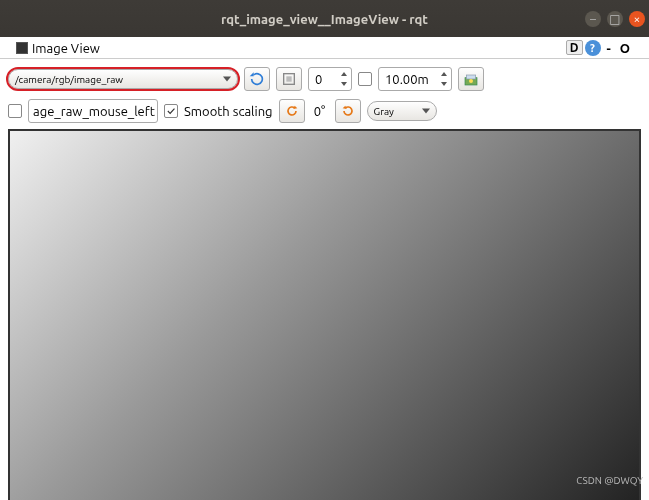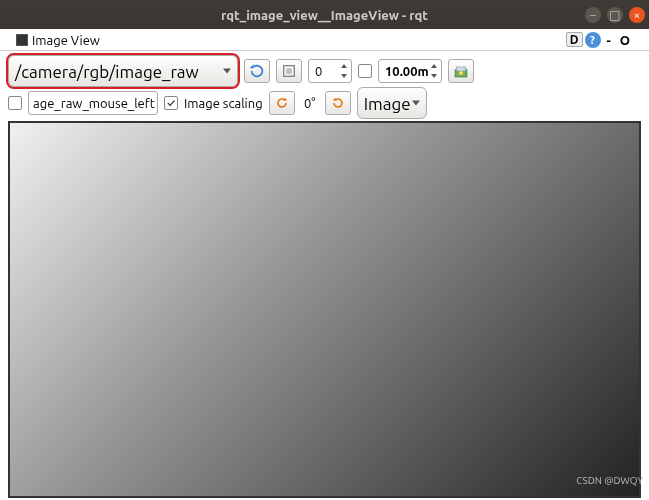--- a/index.html
+++ b/index.html
@@ -1,19 +1,19 @@
 <!DOCTYPE html>
 <html><head>
 <meta charset="utf-8">
 <style>
 * { box-sizing: border-box; font-family: "Ubuntu", "DejaVu Sans", sans-serif; }
 body { margin: 0; background: #fff; width: 649px; height: 500px; position: relative; overflow: hidden; }
 
 
-.titlebar { height: 29px; background: linear-gradient(#3e3b37,#3a3733); display: flex; align-items: center; color: #dcdad5; font-size: 13px; position: relative; }
+.titlebar { height: 37px; background: linear-gradient(#3e3b37,#3a3733); display: flex; align-items: center; color: #dcdad5; font-size: 13px; position: relative; }
 .title-text { flex: 1; text-align: center; font-weight: bold; color: #d0ccc4; }
 .win-btns { position: absolute; right: 4px; display: flex; gap: 6px; }
 .win-btn { width: 16px; height: 16px; border-radius: 50%; display: flex; align-items: center; justify-content: center; font-size: 12px; color: #3a3733; }
 .win-min { background: #5b574f; color:#bbb; }
 .win-max { background: #5b574f; color:#bbb; }
 .win-close { background: #e95420; color: #fff; }
 
 
 .plugin-header { height: 22px; background: #fff; display: flex; align-items: center; padding: 0 16px; border-bottom: 1px solid #ccc; font-size: 13px; }
 .ph-icon { width: 12px; height: 12px; border: 1px solid #555; background: #333; margin-right: 4px; }
@@ -23,36 +23,36 @@
 .ph-help { width: 16px; height: 16px; border-radius: 50%; background: #4a90d9; color: #fff; display: flex; align-items: center; justify-content: center; font-size: 11px; font-weight:bold; }
 .ph-dash { padding: 0 4px; font-weight:bold; }
 .ph-o { font-weight: bold; padding: 0 3px; }
 
 
 .toolbar { padding: 6px 8px 4px 8px; background: #fff; font-size: 13px; }
 .row { display: flex; align-items: center; gap: 6px; height: 28px; }
 .row + .row { margin-top: 4px; }
 
 
-.combo { height: 32px; border: 1px solid #aaa; border-radius: 6px; background: linear-gradient(#fefefe,#e8e6e2); display: flex; align-items: center; padding: 0 18px 0 6px; position: relative; font-size:17px; }
+.combo { height: 20px; border: 1px solid #aaa; border-radius: 11px; background: linear-gradient(#fefefe,#e8e6e2); display: flex; align-items: center; padding: 0 18px 0 6px; position: relative; font-size:10px; }
 .combo::after { content:""; position:absolute; right:6px; top:50%; width:0;height:0; border-left:4px solid transparent;border-right:4px solid transparent;border-top:5px solid #555; transform:translateY(-50%); }
 .combo.highlight { outline: 2px solid #d62027; outline-offset: 0px; }
 .topic-combo { width: 230px; }
 
 .btn { width: 26px; height: 24px; border: 1px solid #aaa; border-radius: 3px; background: linear-gradient(#fefefe,#e8e6e2); display: flex; align-items: center; justify-content: center; }
 .btn svg { width: 16px; height: 16px; }
 
 .spin { height: 24px; border: 1px solid #aaa; border-radius: 3px; background: #fff; display: flex; align-items: center; padding: 0 14px 0 6px; position: relative; }
 .spin-arrows { position: absolute; right: 1px; top: 1px; bottom: 1px; width: 12px; display: flex; flex-direction: column; }
 .spin-arrows span { flex:1; display:flex; align-items:center; justify-content:center; }
 .spin-arrows span::before { content:""; width:0;height:0;border-left:3px solid transparent;border-right:3px solid transparent; }
 .spin-arrows span:first-child::before { border-bottom:4px solid #555; }
 .spin-arrows span:last-child::before { border-top:4px solid #555; }
 .spin-zoom { width: 44px; }
-.spin-range { width: 64px; font-weight: bold; }
+.spin-range { width: 74px; }
 
 .checkbox { width: 14px; height: 14px; border: 1px solid #888; border-radius: 2px; background: #fff; display:inline-flex; align-items:center; justify-content:center; flex-shrink:0; }
 .checkbox.checked::before { content:"✓"; font-size:11px; color:#333; font-weight:bold; }
 
 .text-clip { border: 1px solid #aaa; border-radius: 3px; height: 24px; background: #fff; padding: 0 4px; display: flex; align-items: center; overflow: hidden; white-space: nowrap; width: 130px; }
 
 .deg-label { font-size: 13px; min-width: 18px; text-align: center; }
 
 .color-combo { width: 70px; }
 
@@ -127,36 +127,36 @@
         </svg>
     </div>
   </div>
 
   <div class="row">
     <span class="checkbox"></span>
     <div class="text-clip">
       <span>age_raw_mouse_left</span>
     </div>
     <span class="checkbox checked"></span>
-    <span>Image scaling</span>
+    <span>Smooth scaling</span>
     <div class="btn">
       <svg viewBox="0 0 24 24">
           <path fill="none" stroke="#e67817" stroke-width="2.5" d="M18 12a6 6 0 1 1-2-4.5"></path>
           <path fill="#e67817" d="M16 4 L20 8 L14 9 Z"></path>
         </svg>
     </div>
     <span class="deg-label">0°</span>
     <div class="btn">
       <svg viewBox="0 0 24 24">
           <path fill="none" stroke="#e67817" stroke-width="2.5" d="M6 12a6 6 0 1 0 2-4.5"></path>
           <path fill="#e67817" d="M8 4 L4 8 L10 9 Z"></path>
         </svg>
     </div>
     <div class="combo color-combo">
-      <span>Image</span>
+      <span>Gray</span>
     </div>
   </div>
 </div>
 
 <div class="image-area-wrap">
   <div class="image-area"></div>
 </div>
 
 <div class="watermark">CSDN @DWQY</div>
 

